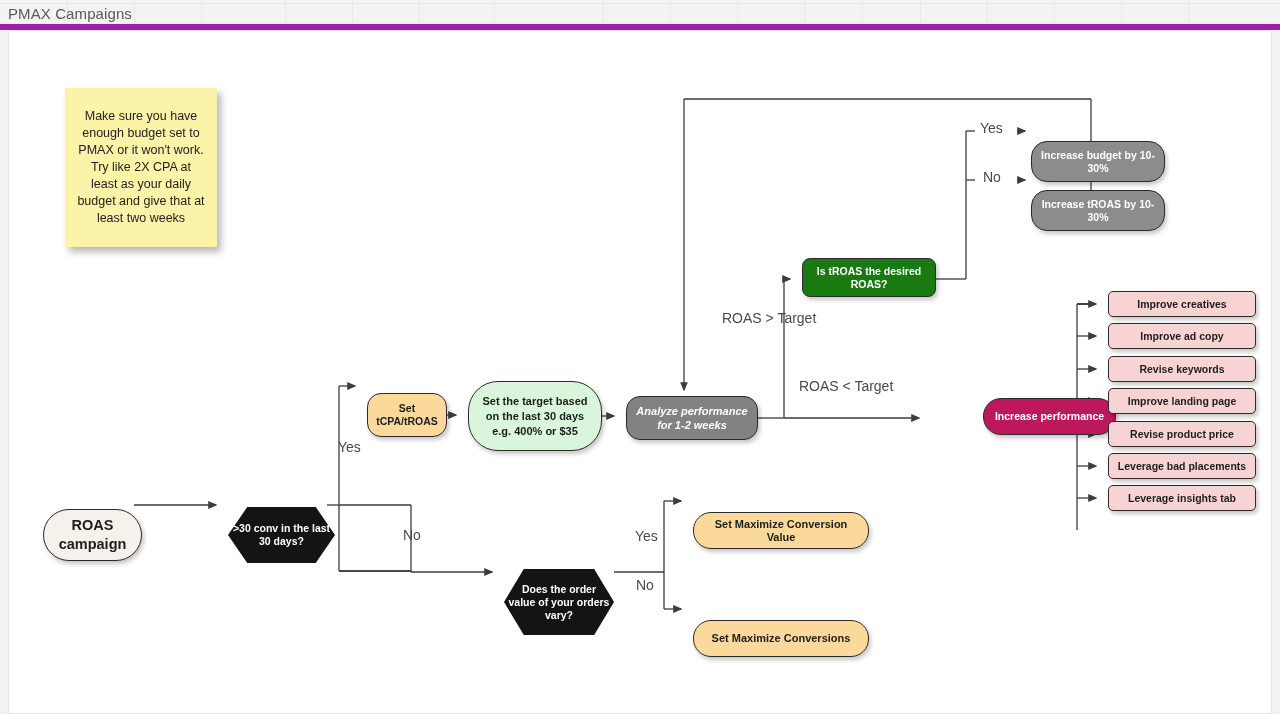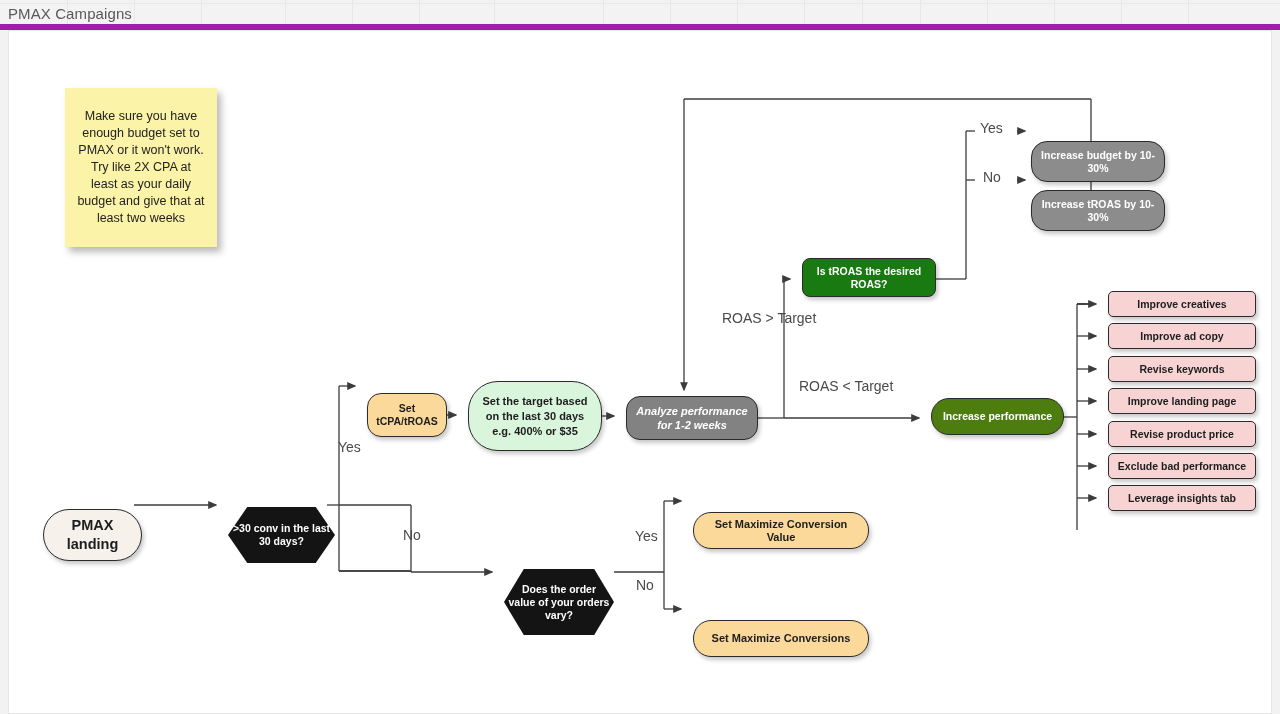--- a/index.html
+++ b/index.html
@@ -143,22 +143,22 @@
     color: #fff; font-size: 10.5px;
   }
 
   
   #node-troas-desired {
     left: 793px; top: 227px; width: 134px; height: 39px;
     background: #1a7a12; border-radius: 8px;
     color: #fff; font-size: 10.5px;
   }
   #node-increase-perf {
-    left: 922px; top: 367px; width: 133px; height: 37px;
-    background: #4d7c0f; border-radius: 18px;
+    left: 974px; top: 367px; width: 133px; height: 37px;
+    background: #be185d; border-radius: 18px;
     color: #fff; font-size: 10.5px;
   }
 
   
   .pink {
     background: #f7d3d3;
     border: 1.4px solid #2b2b2b;
     border-radius: 5px;
     width: 148px; height: 26px;
     left: 1099px;
@@ -279,21 +279,21 @@
       <path d="M330,474 L402,474"></path>
       <path d="M402,474 L402,541"></path>
       <path d="M402,541 L483,541" marker-end="url(#arw)"></path>
     </g>
   </svg>
 
   <div id="sticky-note">
     <div class="txt">Make sure you have enough budget set to PMAX or it won't work. Try like 2X CPA at least as your daily budget and give that at least two weeks</div>
   </div>
 
-  <div class="node" id="node-start">PMAX landing</div>
+  <div class="node" id="node-start">ROAS campaign</div>
 
   <div class="hexagon" id="node-conv30">&gt;30 conv in the last 30 days?</div>
 
   <div class="node" id="node-set-tcpa">Set tCPA/tROAS</div>
 
   <div class="node" id="node-set-target">Set the target based on the last 30 days e.g. 400% or $35</div>
 
   <div class="node" id="node-analyze">Analyze performance for 1-2 weeks</div>
 
   <div class="node" id="node-troas-desired">Is tROAS the desired ROAS?</div>
@@ -308,21 +308,21 @@
 
   <div class="node" id="node-max-conv-value">Set Maximize Conversion Value</div>
 
   <div class="node" id="node-max-conv">Set Maximize Conversions</div>
 
   <div class="node pink" style="top:260px">Improve creatives</div>
   <div class="node pink" style="top:292px">Improve ad copy</div>
   <div class="node pink" style="top:325px">Revise keywords</div>
   <div class="node pink" style="top:357px">Improve landing page</div>
   <div class="node pink" style="top:390px">Revise product price</div>
-  <div class="node pink" style="top:422px">Exclude bad performance</div>
+  <div class="node pink" style="top:422px">Leverage bad placements</div>
   <div class="node pink" style="top:454px">Leverage insights tab</div>
 
   <div class="edge-label" style="left:329px; top:408px">Yes</div>
   <div class="edge-label" style="left:394px; top:496px">No</div>
   <div class="edge-label" style="left:713px; top:279px">ROAS &gt; Target</div>
   <div class="edge-label" style="left:790px; top:347px">ROAS &lt; Target</div>
   <div class="edge-label" style="left:971px; top:89px">Yes</div>
   <div class="edge-label" style="left:974px; top:138px">No</div>
   <div class="edge-label" style="left:626px; top:497px">Yes</div>
   <div class="edge-label" style="left:627px; top:546px">No</div>

